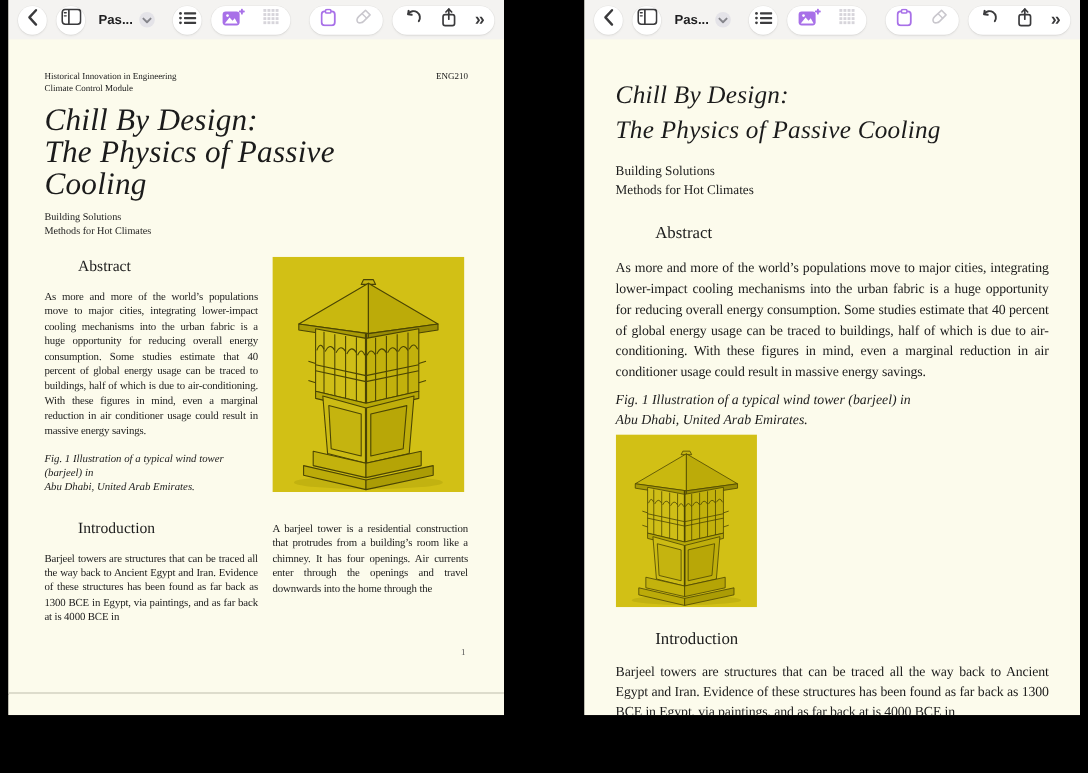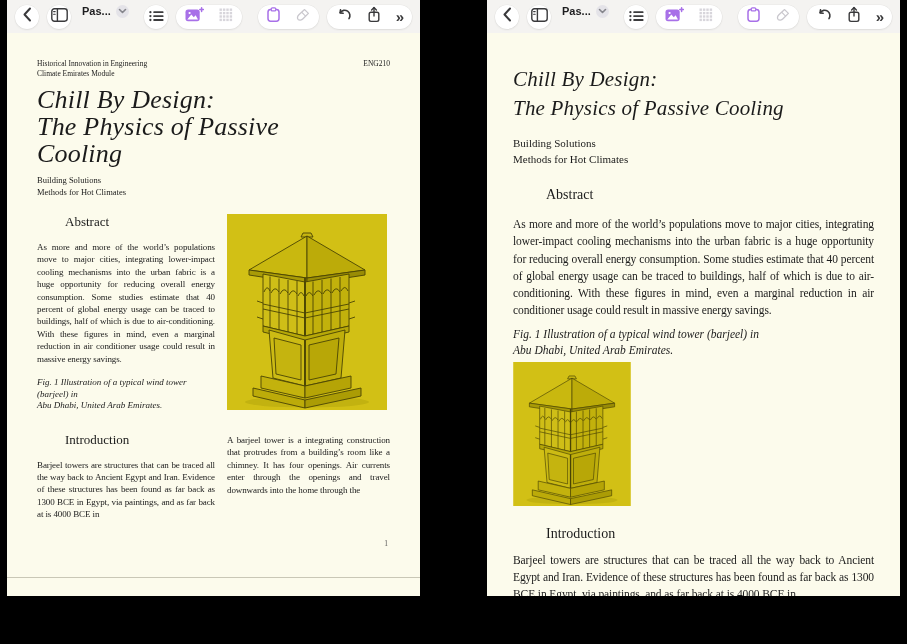--- a/index.html
+++ b/index.html
@@ -12,21 +12,21 @@
   .pane.left  { left:7px; }
   .pane.right { left:487px; }
   .divider { position:absolute; top:0; left:420px; width:67px; height:596px; background:#000; }
   .bezel-bottom { position:absolute; left:0; top:596px; width:907px; height:48px; background:#000; }
   .bezel-left  { position:absolute; left:0; top:0; width:7px; height:596px; background:#000; }
   .bezel-right { position:absolute; left:900px; top:0; width:7px; height:596px; background:#000; }
 
   
   .toolbar { position:relative; height:33px; background:#f4f3f1; display:flex; align-items:center;
              justify-content:space-between; padding:0 8px; font-family:"Liberation Sans",sans-serif; }
-  .tb-group { display:flex; align-items:flex-start; gap:8px; }
+  .tb-group { display:flex; align-items:center; gap:8px; }
   .tb-btn { width:24px; height:24px; border-radius:12px; background:#fff; display:flex;
             align-items:center; justify-content:center;
             box-shadow:0 0 0 .5px rgba(0,0,0,.05), 0 1px 2px rgba(0,0,0,.07); cursor:default; }
   .tb-pill { height:24px; border-radius:12px; background:#fff; display:flex; align-items:center;
              padding:0 9px; gap:15px;
              box-shadow:0 0 0 .5px rgba(0,0,0,.05), 0 1px 2px rgba(0,0,0,.07); }
   .tb-title-wrap { display:flex; align-items:center; gap:5px; margin-left:3px; }
   .tb-title { font-size:11px; font-weight:700; color:#1d1d1f; }
   .tb-dd { width:13px; height:13px; border-radius:7px; background:#e4e3e8; display:flex;
            align-items:center; justify-content:center; }
@@ -245,21 +245,21 @@
                 </svg></span></span>
           <span class="more-glyph">»</span>
         </div>
       </div>
     </div>
 
     <div class="page-l1 ink">
       <div class="doc-header">
         <div>
           <div>Historical Innovation in Engineering</div>
-          <div>Climate Emirates Module</div>
+          <div>Climate Control Module</div>
         </div>
         <div>ENG210</div>
       </div>
 
       <div class="doc-title-l">
         <span>Chill By Design:</span><br>
         <span>The Physics of Passive Cooling</span>
       </div>
 
       <div class="doc-sub-l">
@@ -279,21 +279,21 @@
           <div class="body-sm">
             <span class="squig">Barjeel</span><span> towers are structures that can be traced all the way back to Ancient Egypt and Iran. Evidence of these structures has been found as far back as 1300 BCE in Egypt, via paintings, and as far back at is 4000 BCE in</span>
           </div>
         </div>
         <div class="col2">
           <svg class="img-frame" width="160" height="196" viewBox="0 0 160 196">
             <rect x="0" y="0" width="160" height="196" fill="#d2c015"></rect>
             <use href="#towerArt"></use>
           </svg>
           <div class="body-sm">
-            <span>A </span><span class="squig">barjeel</span><span> tower is a integrating construction that protrudes from a building’s room like a chimney. It has four openings. Air currents enter through the openings and travel downwards into the home through the</span>
+            <span>A </span><span class="squig">barjeel</span><span> tower is a residential construction that protrudes from a building’s room like a chimney. It has four openings. Air currents enter through the openings and travel downwards into the home through the</span>
           </div>
         </div>
       </div>
 
       <div class="pageno">1</div>
     </div>
     <div class="page-l2"></div>
   </div>
 
   <div class="divider"></div>

